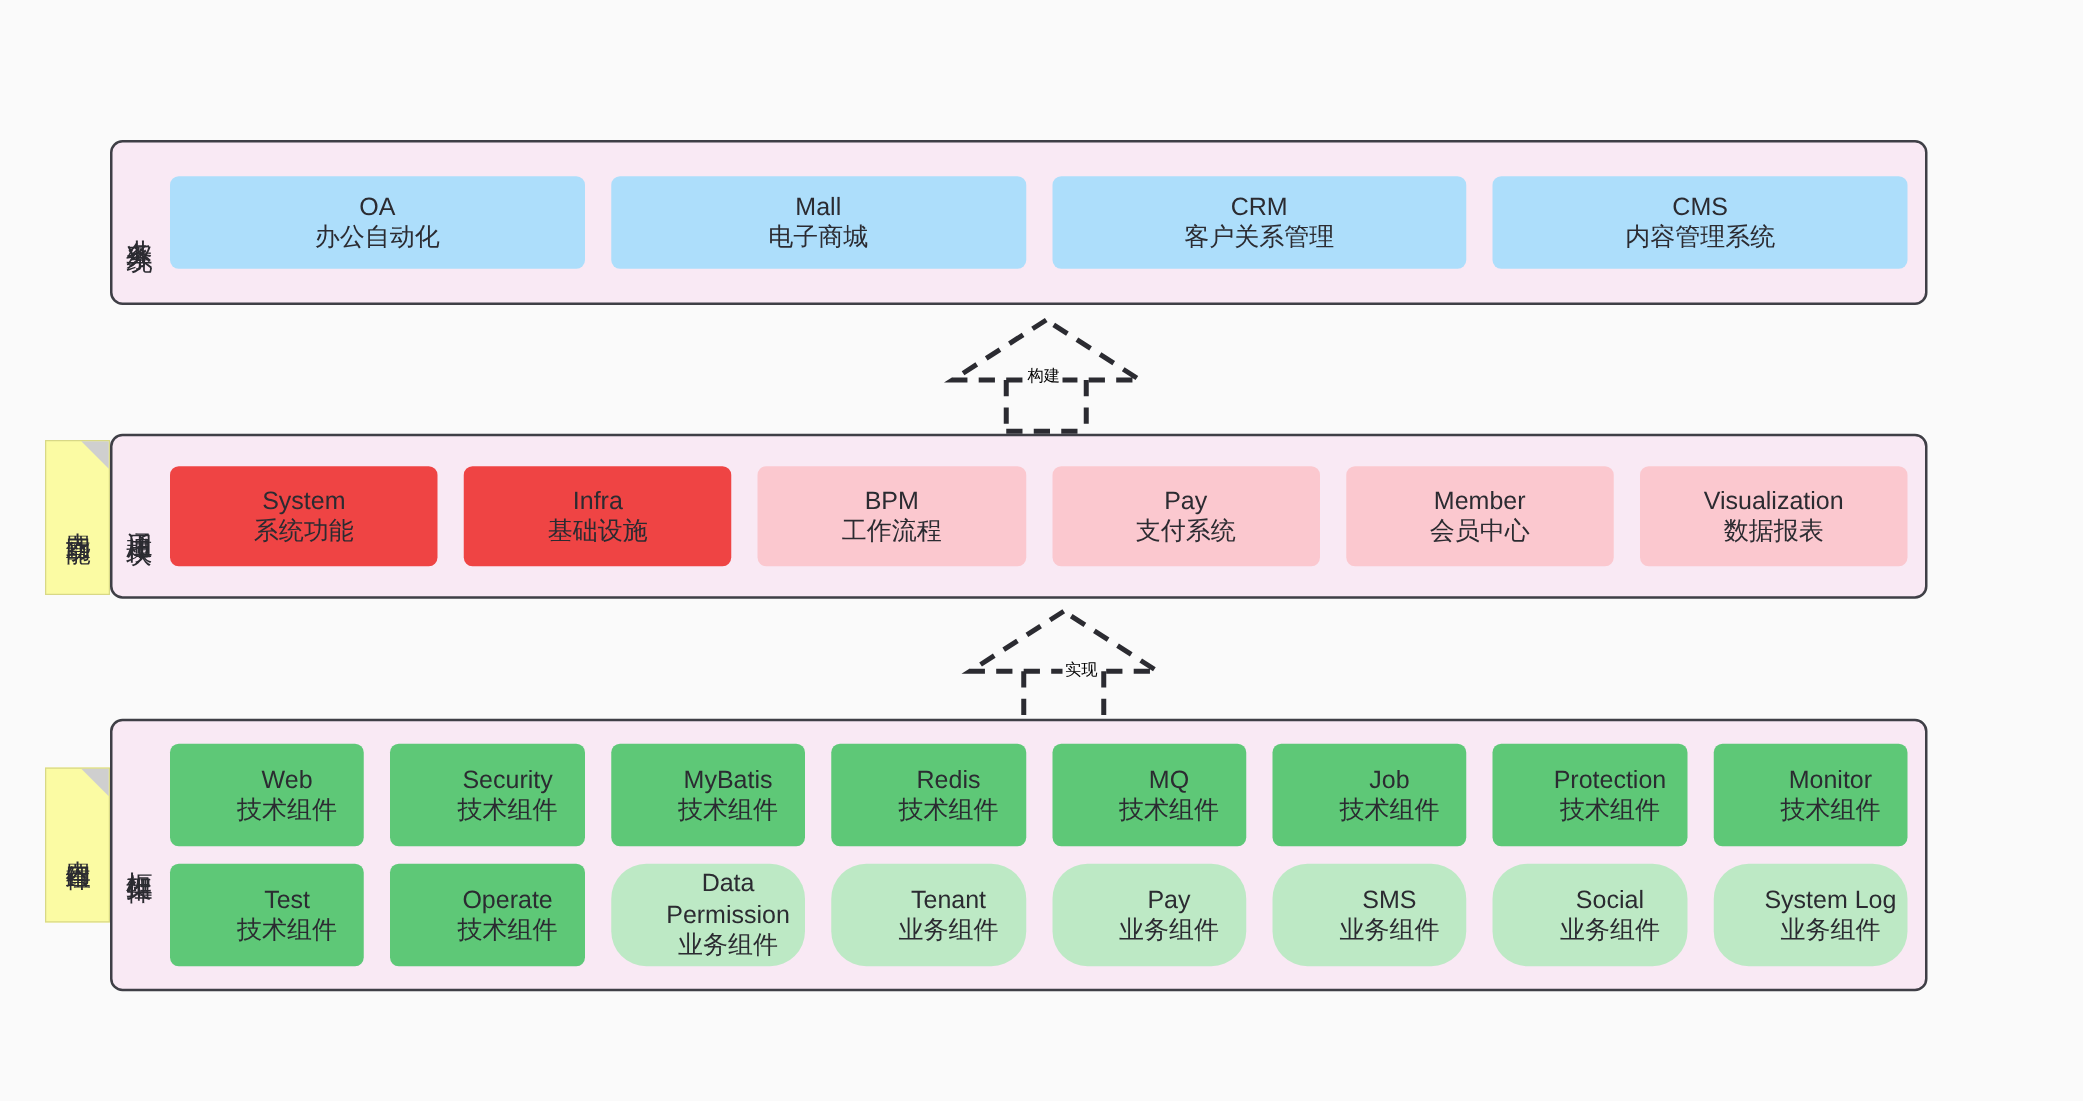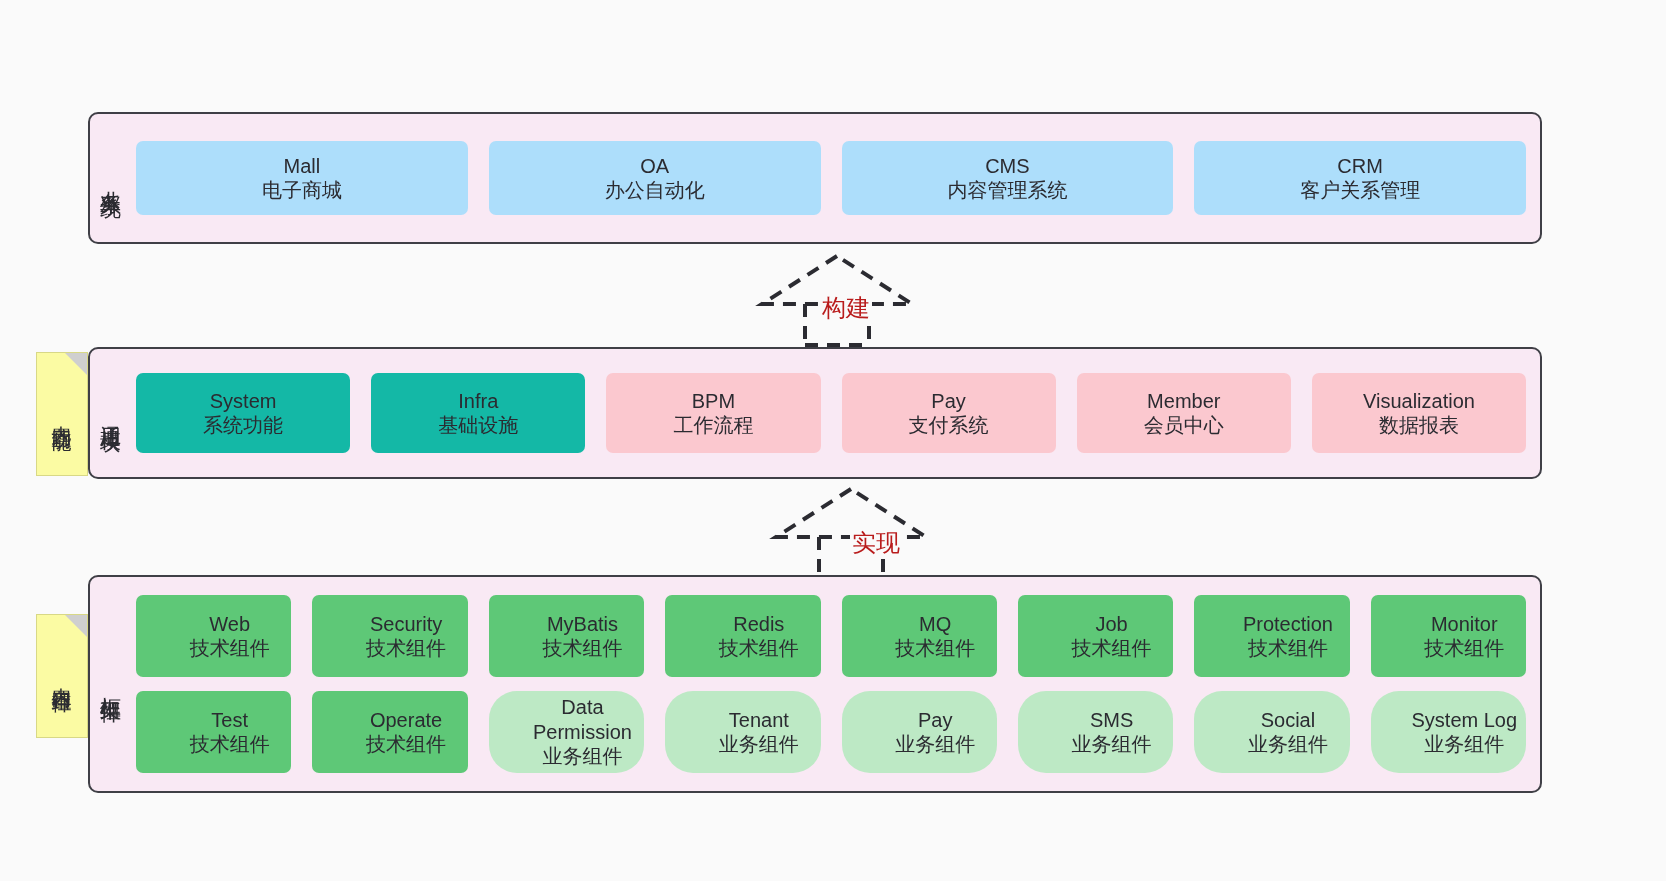--- a/index.html
+++ b/index.html
@@ -73,21 +73,21 @@
     color: #2b2b31;
     font-size: 20px;
     line-height: 1.22;
     padding: 6px 4px;
   }
   .cell .en { display: block; }
   .cell .cn { display: block; }
 
   
   .c-blue        { background: #addefb; }
-  .c-red         { background: #14b8a6; }
+  .c-red         { background: #ef4444; }
   .c-pink        { background: #fbc8cf; }
   .c-green       { background: #5ec877; }
   .c-green-light { background: #bde9c5; border-radius: 28px; }
 
   
   #layer-business { left: 88px;  top: 112px; width: 1454px; height: 132px; }
   #layer-business .cell { height: 74px; }
 
   #layer-common   { left: 88px;  top: 347px; width: 1454px; height: 132px; }
   #layer-common .cell { height: 80px; }
@@ -122,56 +122,56 @@
   #note-common    { left: 36px; top: 352px; width: 52px; height: 124px; }
   #note-framework { left: 36px; top: 614px; width: 52px; height: 124px; }
 
   
   .arrow {
     position: absolute;
   }
   .arrow svg { display: block; overflow: visible; }
   .arrow-label {
     position: absolute;
-    font-size: 24px;
-    color: #b91c1c;
+    font-size: 13px;
+    color: #000000;
     background: #fafafa;
     padding: 0 2px;
     white-space: nowrap;
     font-family: Liberation Mono, monospace;
   }
   #arrow-build  { left: 752px; top: 252px; width: 170px; height: 95px; }
   #arrow-impl   { left: 766px; top: 485px; width: 170px; height: 95px; }
   #arrow-build .arrow-label  { left: 68px; top: 40px; }
   #arrow-impl  .arrow-label  { left: 84px; top: 42px; }
 </style>
 </head>
 <body>
 
 <div class="canvas">
 
   <div class="layer" id="layer-business">
     <div class="layer-title">业务系统</div>
     <div class="layer-body">
       <div class="row">
         <div class="cell c-blue">
+          <span class="en">OA</span>
+          <span class="cn">办公自动化</span>
+        </div>
+        <div class="cell c-blue">
           <span class="en">Mall</span>
           <span class="cn">电子商城</span>
         </div>
         <div class="cell c-blue">
-          <span class="en">OA</span>
-          <span class="cn">办公自动化</span>
+          <span class="en">CRM</span>
+          <span class="cn">客户关系管理</span>
         </div>
         <div class="cell c-blue">
           <span class="en">CMS</span>
           <span class="cn">内容管理系统</span>
-        </div>
-        <div class="cell c-blue">
-          <span class="en">CRM</span>
-          <span class="cn">客户关系管理</span>
         </div>
       </div>
     </div>
   </div>
 
   <div class="arrow" id="arrow-build">
     <svg width="170" height="95" viewBox="0 0 170 95" aria-hidden="true">
       <g fill="none" stroke="#2b2b31" stroke-width="4" stroke-dasharray="13 9" stroke-linecap="butt">
         <path d="M85 4 L10 52 L160 52 Z"></path>
         <path d="M53 52 L53 95 M117 52 L117 95 M53 93 L117 93"></path>

